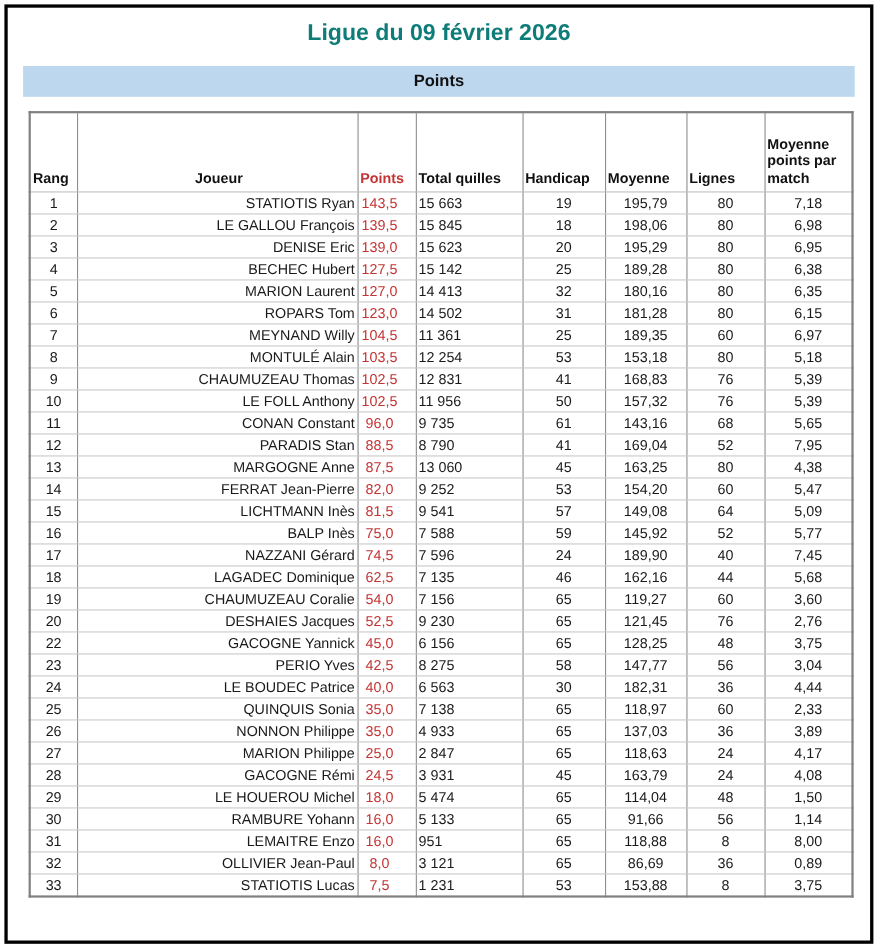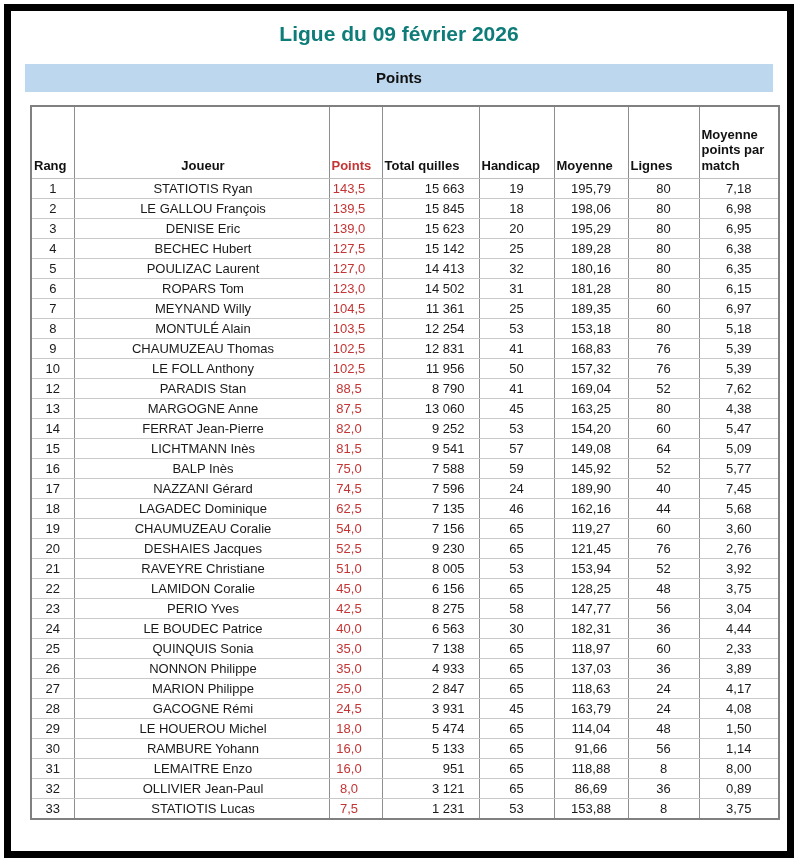--- a/index.html
+++ b/index.html
@@ -6,21 +6,21 @@
     margin: 0;
     padding: 0;
     background: #ffffff;
     font-family: "Liberation Sans", sans-serif;
   }
   .page {
     box-sizing: border-box;
     width: 790px;
     height: 854px;
     margin: 4px;
-    border: 7px solid #000000;
+    border: 3px solid #000000;
     background: #ffffff;
     overflow: hidden;
   }
   .title {
     margin-top: 11px;
     text-align: center;
     font-size: 21px;
     font-weight: bold;
     color: #0e7c78;
   }
@@ -62,23 +62,23 @@
   .standings thead th.col-points { color: #c43434; }
   .standings tbody td {
     height: 19px;
     border-bottom: 1px solid #c9c9c9;
     white-space: nowrap;
     color: #1a1a1a;
     text-align: center;
     padding: 0 2px;
   }
   .standings tbody td.col-rang   { text-align: center; }
-  .standings tbody td.col-joueur { text-align: center; padding-left: 5px; }
+  .standings tbody td.col-joueur { text-align: right; padding-left: 5px; }
   .standings tbody td.col-points { text-align: center; padding-right: 15px; color: #c43434; }
-  .standings tbody td.col-total_quilles { text-align: right; padding-right: 14px; }
+  .standings tbody td.col-total_quilles { text-align: left; padding-right: 14px; }
 </style>
 </head>
 <body>
 
 <div class="page">
   <div class="title">Ligue du 09 février 2026</div>
   <div class="band">Points</div>
 
   <table class="standings">
     <colgroup>
@@ -139,21 +139,21 @@
           <td class="col-joueur">BECHEC Hubert</td>
           <td class="col-points">127,5</td>
           <td class="col-total_quilles">15 142</td>
           <td class="col-handicap">25</td>
           <td class="col-moyenne">189,28</td>
           <td class="col-lignes">80</td>
           <td class="col-moyenne_points_par_match">6,38</td>
         </tr>
         <tr>
           <td class="col-rang">5</td>
-          <td class="col-joueur">POULIZAC Laurent</td>
+          <td class="col-joueur">MARION Laurent</td>
           <td class="col-points">127,0</td>
           <td class="col-total_quilles">14 413</td>
           <td class="col-handicap">32</td>
           <td class="col-moyenne">180,16</td>
           <td class="col-lignes">80</td>
           <td class="col-moyenne_points_par_match">6,35</td>
         </tr>
         <tr>
           <td class="col-rang">6</td>
           <td class="col-joueur">ROPARS Tom</td>
@@ -198,28 +198,38 @@
           <td class="col-rang">10</td>
           <td class="col-joueur">LE FOLL Anthony</td>
           <td class="col-points">102,5</td>
           <td class="col-total_quilles">11 956</td>
           <td class="col-handicap">50</td>
           <td class="col-moyenne">157,32</td>
           <td class="col-lignes">76</td>
           <td class="col-moyenne_points_par_match">5,39</td>
         </tr>
         <tr>
+          <td class="col-rang">11</td>
+          <td class="col-joueur">CONAN Constant</td>
+          <td class="col-points">96,0</td>
+          <td class="col-total_quilles">9 735</td>
+          <td class="col-handicap">61</td>
+          <td class="col-moyenne">143,16</td>
+          <td class="col-lignes">68</td>
+          <td class="col-moyenne_points_par_match">5,65</td>
+        </tr>
+        <tr>
           <td class="col-rang">12</td>
           <td class="col-joueur">PARADIS Stan</td>
           <td class="col-points">88,5</td>
           <td class="col-total_quilles">8 790</td>
           <td class="col-handicap">41</td>
           <td class="col-moyenne">169,04</td>
           <td class="col-lignes">52</td>
-          <td class="col-moyenne_points_par_match">7,62</td>
+          <td class="col-moyenne_points_par_match">7,95</td>
         </tr>
         <tr>
           <td class="col-rang">13</td>
           <td class="col-joueur">MARGOGNE Anne</td>
           <td class="col-points">87,5</td>
           <td class="col-total_quilles">13 060</td>
           <td class="col-handicap">45</td>
           <td class="col-moyenne">163,25</td>
           <td class="col-lignes">80</td>
           <td class="col-moyenne_points_par_match">4,38</td>
@@ -288,32 +298,22 @@
           <td class="col-rang">20</td>
           <td class="col-joueur">DESHAIES Jacques</td>
           <td class="col-points">52,5</td>
           <td class="col-total_quilles">9 230</td>
           <td class="col-handicap">65</td>
           <td class="col-moyenne">121,45</td>
           <td class="col-lignes">76</td>
           <td class="col-moyenne_points_par_match">2,76</td>
         </tr>
         <tr>
-          <td class="col-rang">21</td>
-          <td class="col-joueur">RAVEYRE Christiane</td>
-          <td class="col-points">51,0</td>
-          <td class="col-total_quilles">8 005</td>
-          <td class="col-handicap">53</td>
-          <td class="col-moyenne">153,94</td>
-          <td class="col-lignes">52</td>
-          <td class="col-moyenne_points_par_match">3,92</td>
-        </tr>
-        <tr>
           <td class="col-rang">22</td>
-          <td class="col-joueur">LAMIDON Coralie</td>
+          <td class="col-joueur">GACOGNE Yannick</td>
           <td class="col-points">45,0</td>
           <td class="col-total_quilles">6 156</td>
           <td class="col-handicap">65</td>
           <td class="col-moyenne">128,25</td>
           <td class="col-lignes">48</td>
           <td class="col-moyenne_points_par_match">3,75</td>
         </tr>
         <tr>
           <td class="col-rang">23</td>
           <td class="col-joueur">PERIO Yves</td>

